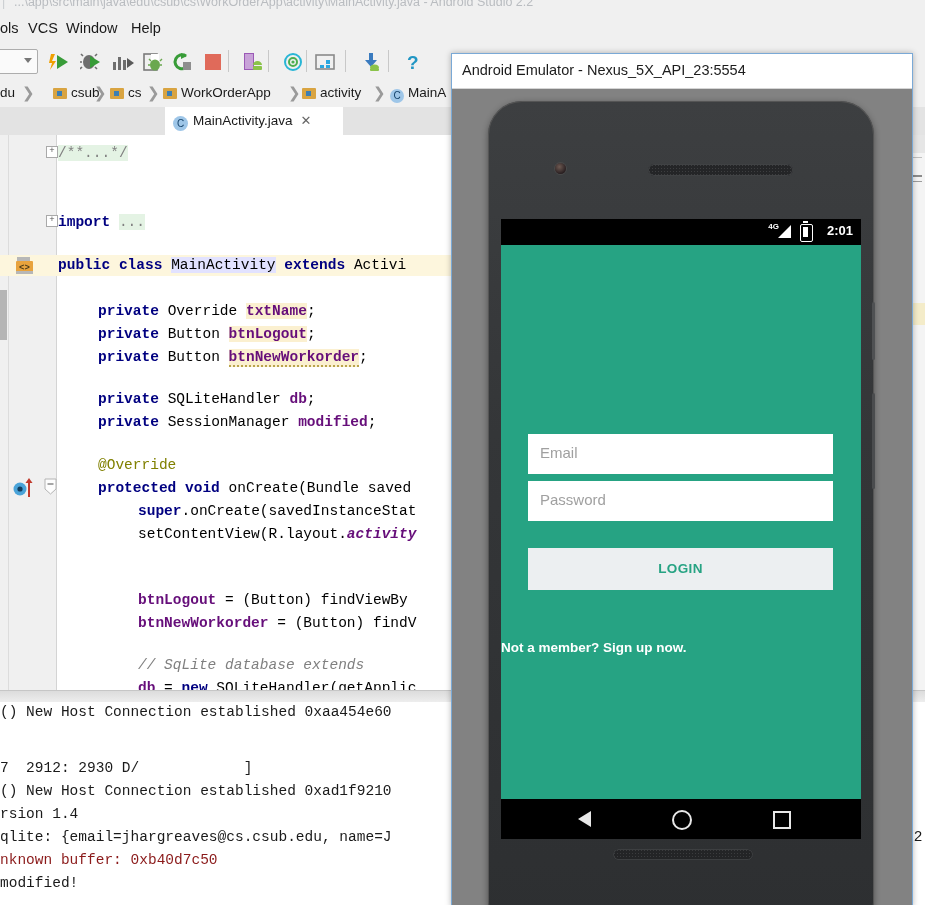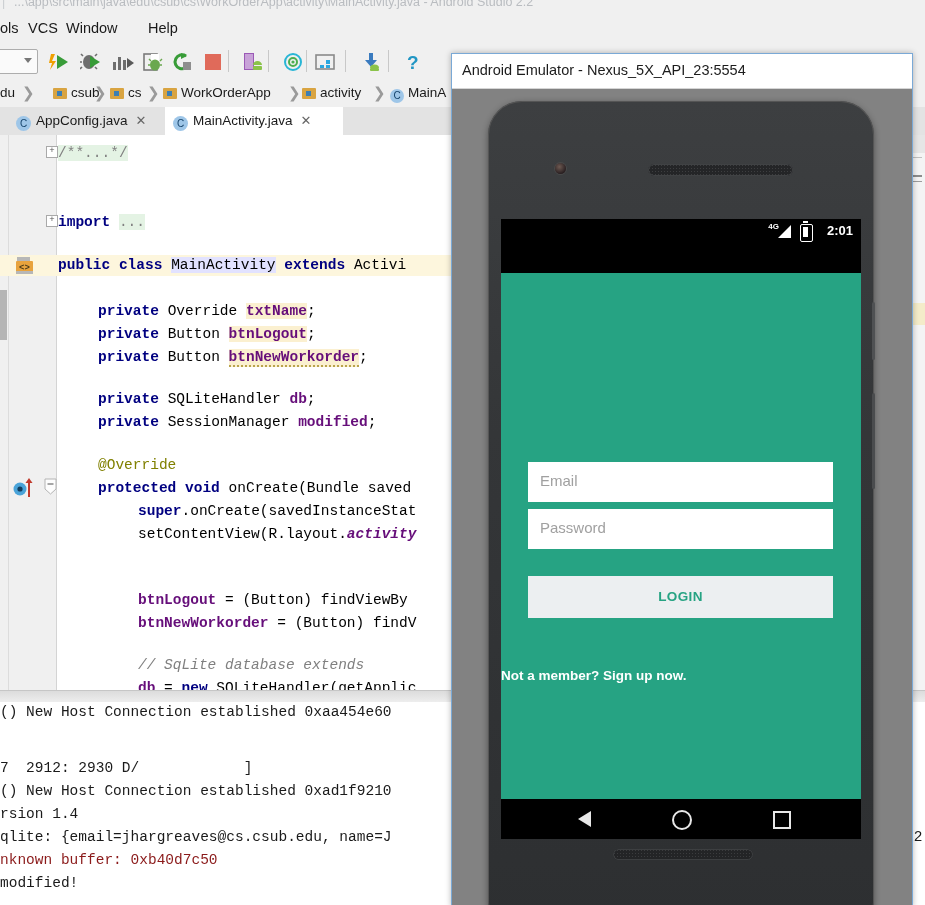--- a/index.html
+++ b/index.html
@@ -147,21 +147,21 @@
   .screen{position:absolute;left:13px;top:118px;width:360px;height:620px;background:#000;overflow:hidden;}
   .statusbar{position:absolute;left:0;top:0;width:360px;height:26px;background:#000;}
   .sb-time{position:absolute;right:8px;top:4px;font-size:13px;font-weight:bold;color:#fff;}
   .sb-batt{position:absolute;right:48px;top:5px;width:11px;height:16px;border:1.6px solid #fff;border-radius:2px;}
   .sb-batt:before{content:'';position:absolute;left:2px;top:-4px;width:5px;height:2px;background:#fff;}
   .sb-batt i{position:absolute;left:2px;top:2px;width:5px;height:10px;background:#fff;font-style:normal;}
   .sb-sig{position:absolute;right:70px;top:6px;width:0;height:0;
     border-left:13px solid transparent;border-bottom:13px solid #fff;}
   .sb-4g{position:absolute;right:82px;top:3px;font-size:8px;font-weight:bold;color:#fff;}
 
-  .appbg{position:absolute;left:0;top:26px;width:360px;height:554px;background:#26a383;margin-top:28px;}
+  .appbg{position:absolute;left:0;top:26px;width:360px;height:554px;background:#26a383;}
   .navbar{position:absolute;left:0;bottom:0;width:360px;height:40px;background:#000;}
   .nav-back{position:absolute;left:77px;top:12px;width:0;height:0;
     border-top:8px solid transparent;border-bottom:8px solid transparent;border-right:13px solid #e8e8e8;}
   .nav-home{position:absolute;left:171px;top:11px;width:16px;height:16px;border:2px solid #e8e8e8;border-radius:50%;}
   .nav-rec{position:absolute;left:272px;top:12px;width:14px;height:14px;border:2px solid #e8e8e8;}
 
   .field{
     position:absolute;left:27px;width:305px;height:40px;background:#fff;
   }
   .field span{position:absolute;left:12px;top:10px;font-size:15px;color:#a0a0a0;}
@@ -184,21 +184,21 @@
 
   <div class="titlebar">
     <div class="tcaret">|</div>
     <div class="ttxt">...\app\src\main\java\edu\csub\cs\WorkOrderApp\activity\MainActivity.java - Android Studio 2.2</div>
   </div>
 
   <div class="menubar">
     <div class="mi" style="left:0px">ols</div>
     <div class="mi" style="left:28px">VCS</div>
     <div class="mi" style="left:66px">Window</div>
-    <div class="mi" style="left:148px">Help</div>
+    <div class="mi" style="left:131px">Help</div>
   </div>
 
   <div class="toolbar">
     <div class="cfgbox">
 
       <span class="cv"></span>
     </div>
 
     <div class="tbicon" style="left:48px">
       <svg width="22" height="20" viewBox="0 0 22 20">
@@ -302,23 +302,20 @@
     <div class="crumb" style="left:110px"><span class="folder"></span><span>cs</span></div>
     <span class="chev" style="left:147px">❯</span>
     <div class="crumb" style="left:163px"><span class="folder"></span><span>WorkOrderApp</span></div>
     <span class="chev" style="left:288px">❯</span>
     <div class="crumb" style="left:302px"><span class="folder"></span><span>activity</span></div>
     <span class="chev" style="left:373px">❯</span>
     <div class="crumb" style="left:390px"><span class="cls">C</span><span>MainA</span></div>
   </div>
 
   <div class="tabstrip">
-    <div class="tab" style="left:8px;width:152px;padding-left:8px">
-      <span class="cls">C</span><span>AppConfig.java</span><span class="x">✕</span>
-    </div>
     <div class="tab active" style="left:165px;width:170px;padding-left:8px">
       <span class="cls">C</span><span>MainActivity.java</span><span class="x">✕</span>
     </div>
   </div>
 
   <div class="editor">
     <div class="leftbar">
       <div class="thumb"></div>
     </div>
     <div class="gutter"></div>

